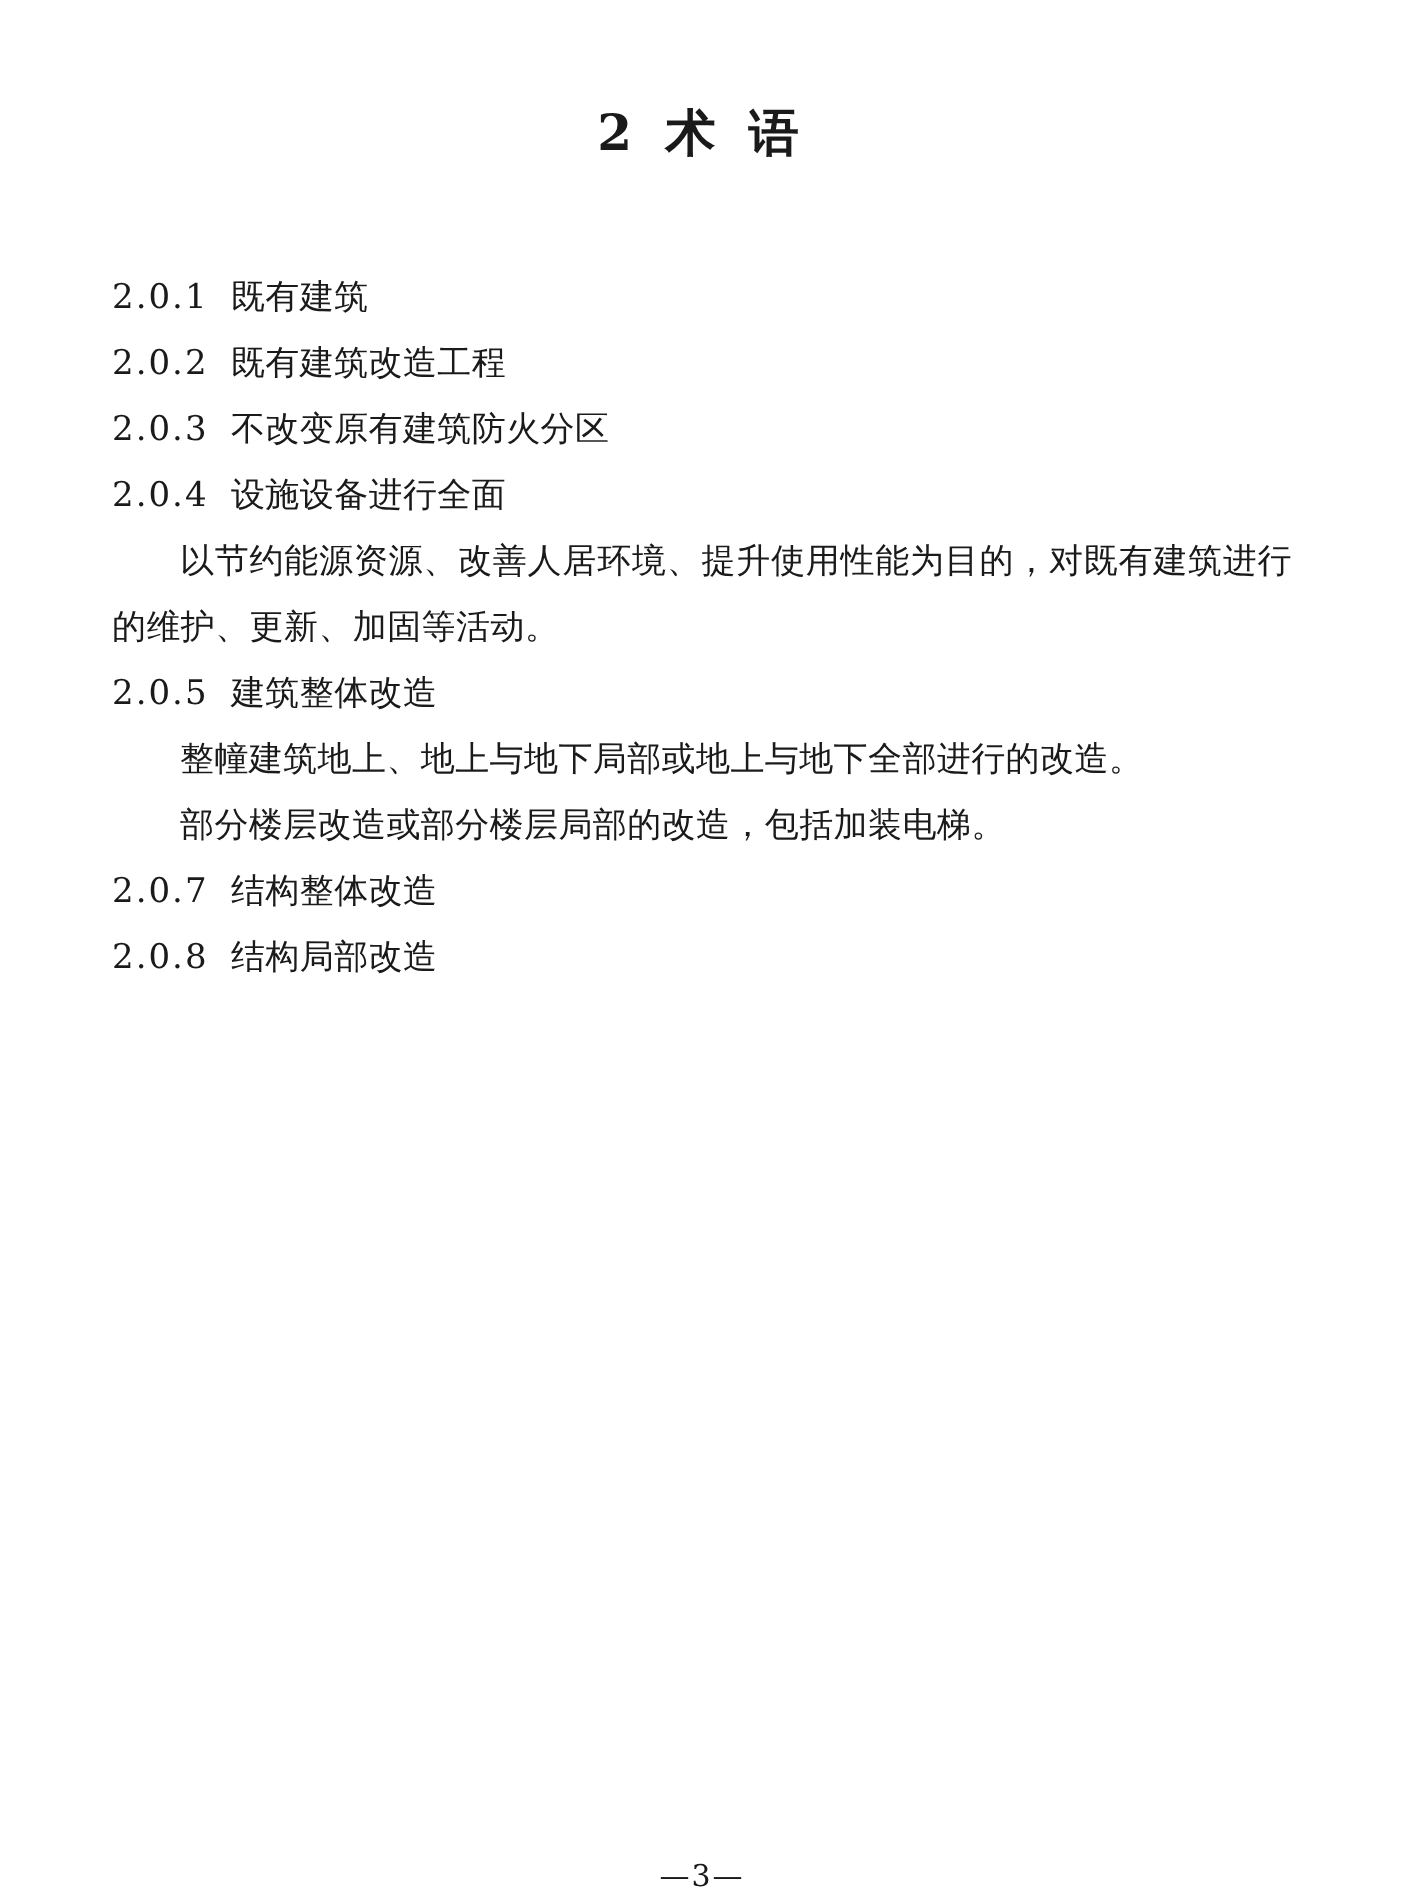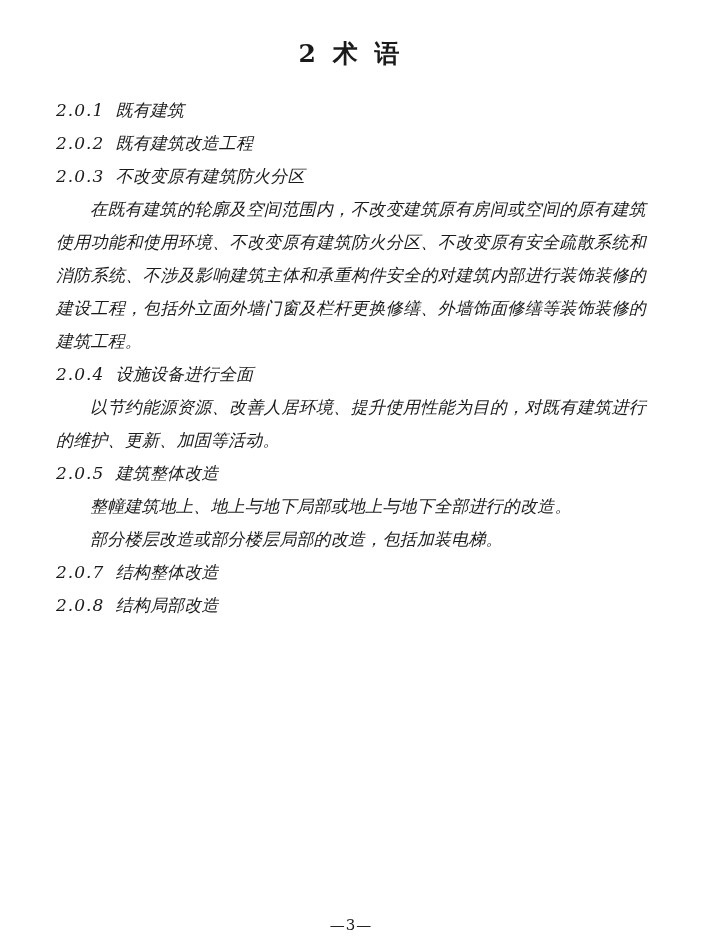--- a/index.html
+++ b/index.html
@@ -19,28 +19,27 @@
     width: 702px;
     height: 952px;
     box-sizing: border-box;
     padding: 0 56px;
   }
   .chapter-title {
     text-align: center;
     font-size: 25px;
     letter-spacing: 4px;
     font-weight: 600;
-    margin: 4px;
+    margin: 17px;
     padding-top: 33px;
     padding-bottom: 0;
     font-family: "DejaVu Serif", "Liberation Serif", serif;
   }
   .body {
-    margin-top: 24px;
-    font-style: italic;
+    margin-top: 50px;
   }
   .term-head {
     font-size: 17px;
     line-height: 33px;
     margin: 0;
     text-indent: 0;
     white-space: nowrap;
     letter-spacing: 0.2px;
   }
   .term-body {
@@ -73,21 +72,20 @@
 
   <h1 class="chapter-title">2 术 语</h1>
 
   <div class="body">
 
     <p class="term-head"><span class="num">2.0.1</span>&nbsp;&nbsp;<span>既有建筑</span></p>
 
     <p class="term-head"><span class="num">2.0.2</span>&nbsp;&nbsp;<span>既有建筑改造工程</span></p>
 
     <p class="term-head"><span class="num">2.0.3</span>&nbsp;&nbsp;<span>不改变原有建筑防火分区</span></p>
-    <p class="term-body">在既有建筑的轮廓及空间范围内，不改变建筑原有房间或空间的原有建筑使用功能和使用环境、不改变原有建筑防火分区、不改变原有安全疏散系统和消防系统、不涉及影响建筑主体和承重构件安全的对建筑内部进行装饰装修的建设工程，包括外立面外墙门窗及栏杆更换修缮、外墙饰面修缮等装饰装修的建筑工程。</p>
 
     <p class="term-head"><span class="num">2.0.4</span>&nbsp;&nbsp;<span>设施设备进行全面</span></p>
     <p class="term-body">以节约能源资源、改善人居环境、提升使用性能为目的，对既有建筑进行的维护、更新、加固等活动。</p>
 
     <p class="term-head"><span class="num">2.0.5</span>&nbsp;&nbsp;<span>建筑整体改造</span></p>
     <p class="term-body">整幢建筑地上、地上与地下局部或地上与地下全部进行的改造。</p>
 
     <p class="term-body">部分楼层改造或部分楼层局部的改造，包括加装电梯。</p>
 
     <p class="term-head"><span class="num">2.0.7</span>&nbsp;&nbsp;<span>结构整体改造</span></p>

